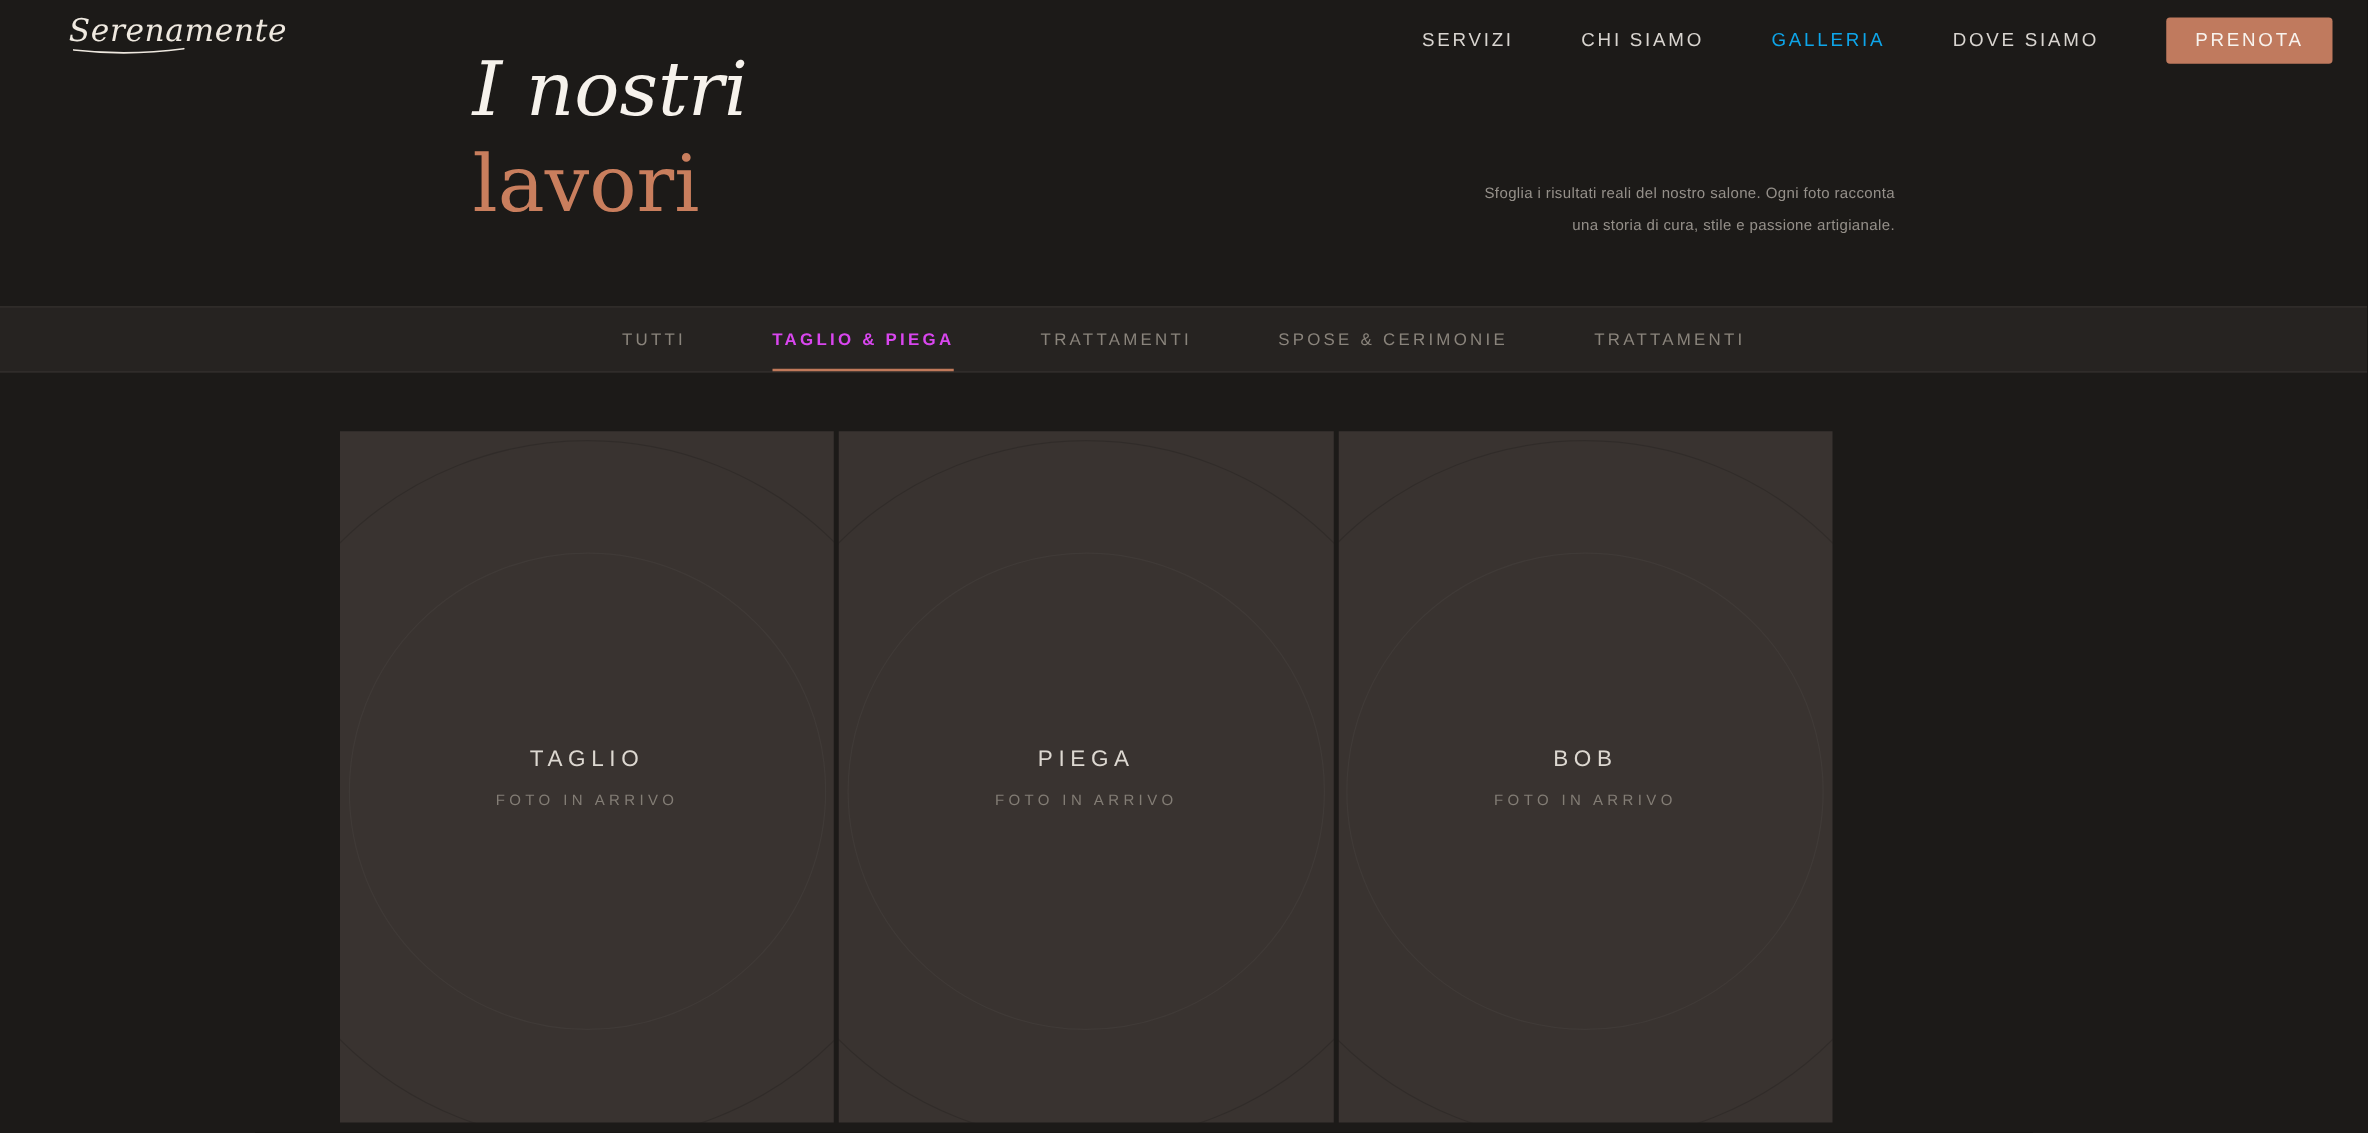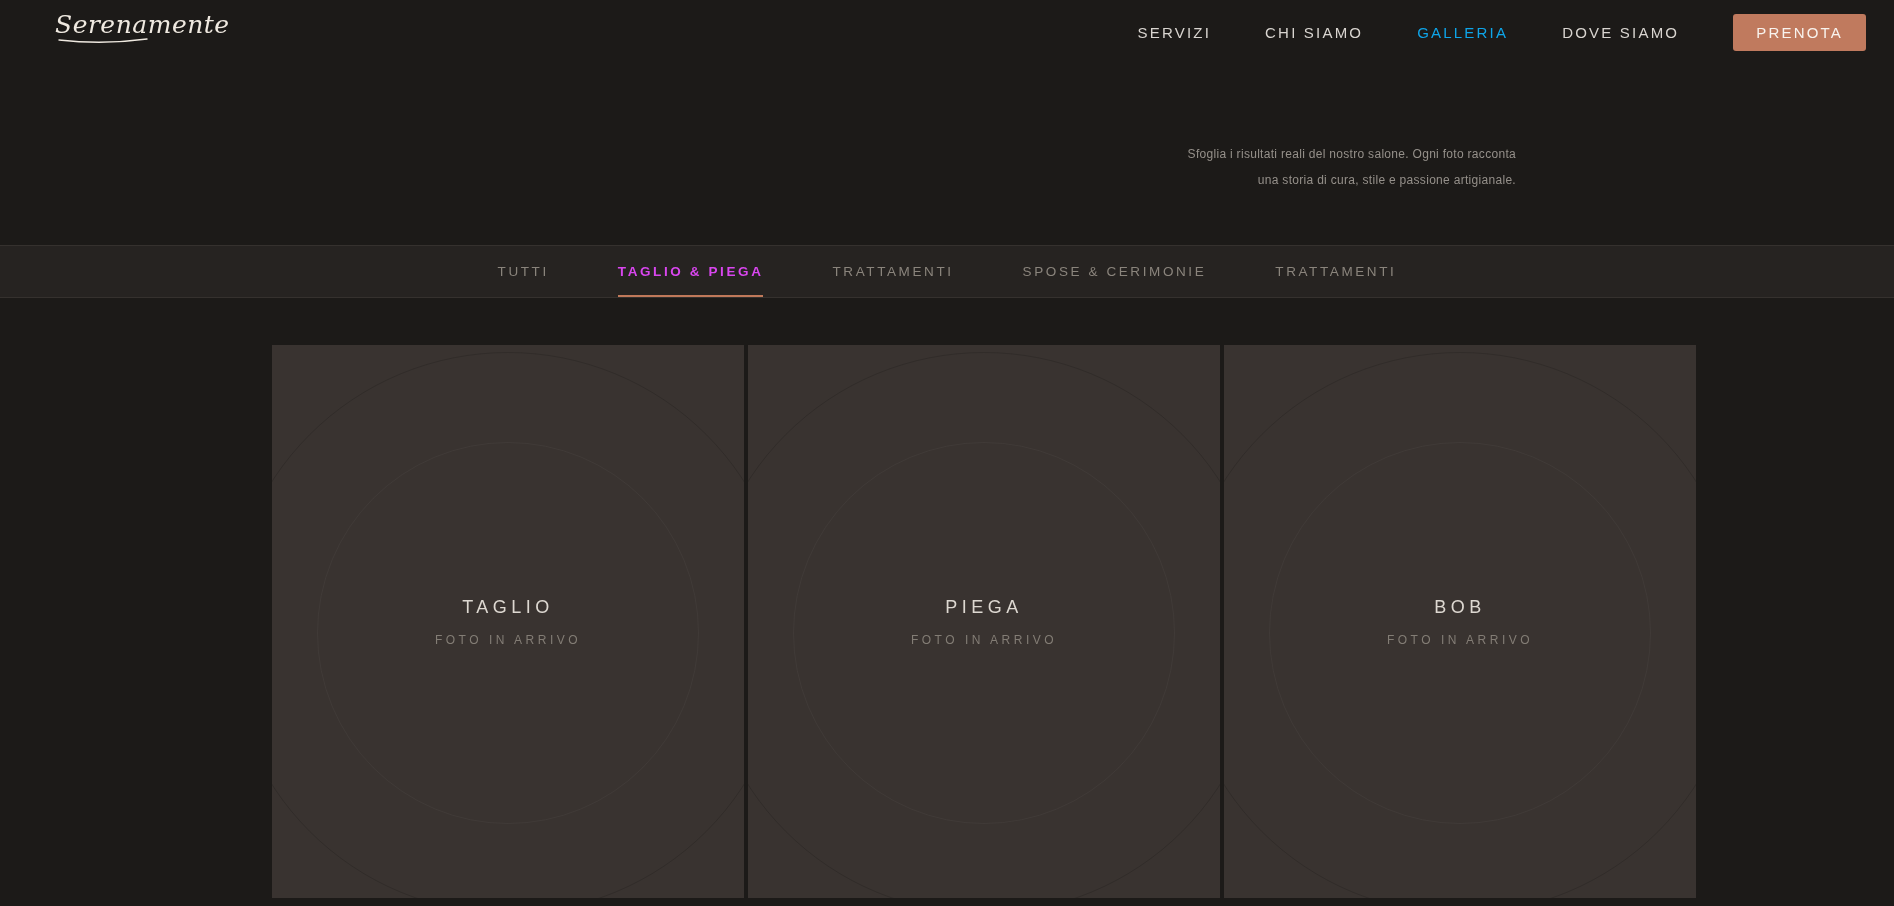--- a/index.html
+++ b/index.html
@@ -117,21 +117,21 @@
   .filter-tab.active {
     color: #d946ef;
     font-weight: bold;
     border-bottom-color: #c0795a;
   }
 
   
   .gallery {
     position: absolute;
     top: 345px; left: 272px;
-    width: 1424px;
+    width: 1194px;
     display: grid;
     grid-template-columns: repeat(3, 1fr);
     gap: 4px;
   }
   .card {
     position: relative;
     height: 553px;
     background: #393330;
     overflow: hidden;
     display: flex;
@@ -182,20 +182,24 @@
     </div>
     <nav class="nav">
       <span class="nav-item">SERVIZI</span>
       <span class="nav-item">CHI SIAMO</span>
       <span class="nav-item active">GALLERIA</span>
       <span class="nav-item">DOVE SIAMO</span>
       <button class="cta-button">PRENOTA</button>
     </nav>
   </header>
 
+  <h1 class="hero-title">
+    <span class="line1">I nostri</span>
+    <span class="line2">lavori</span>
+  </h1>
   <p class="hero-desc">
     <span>Sfoglia i risultati reali del nostro salone. Ogni foto racconta</span><br>
     <span>una storia di cura, stile e passione artigianale.</span>
   </p>
 
   <div class="filter-strip">
     <div class="filter-tab">TUTTI</div>
     <div class="filter-tab active">TAGLIO &amp; PIEGA</div>
     <div class="filter-tab">TRATTAMENTI</div>
     <div class="filter-tab">SPOSE &amp; CERIMONIE</div>

